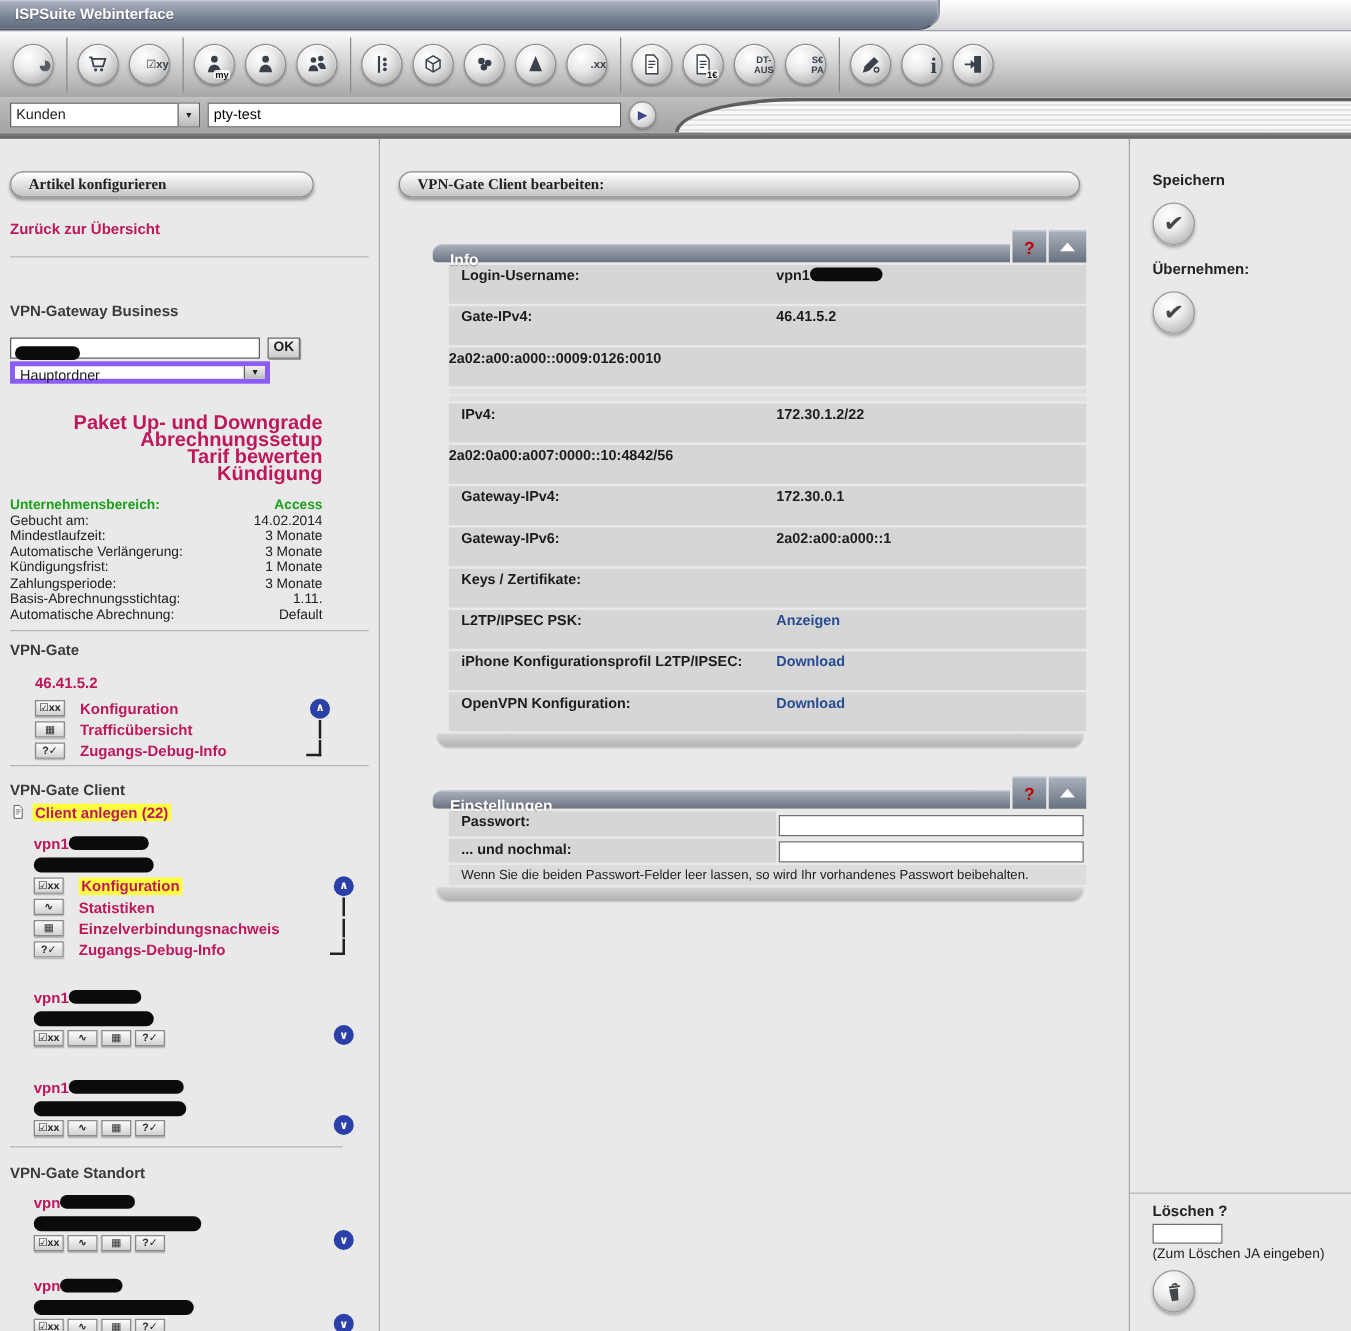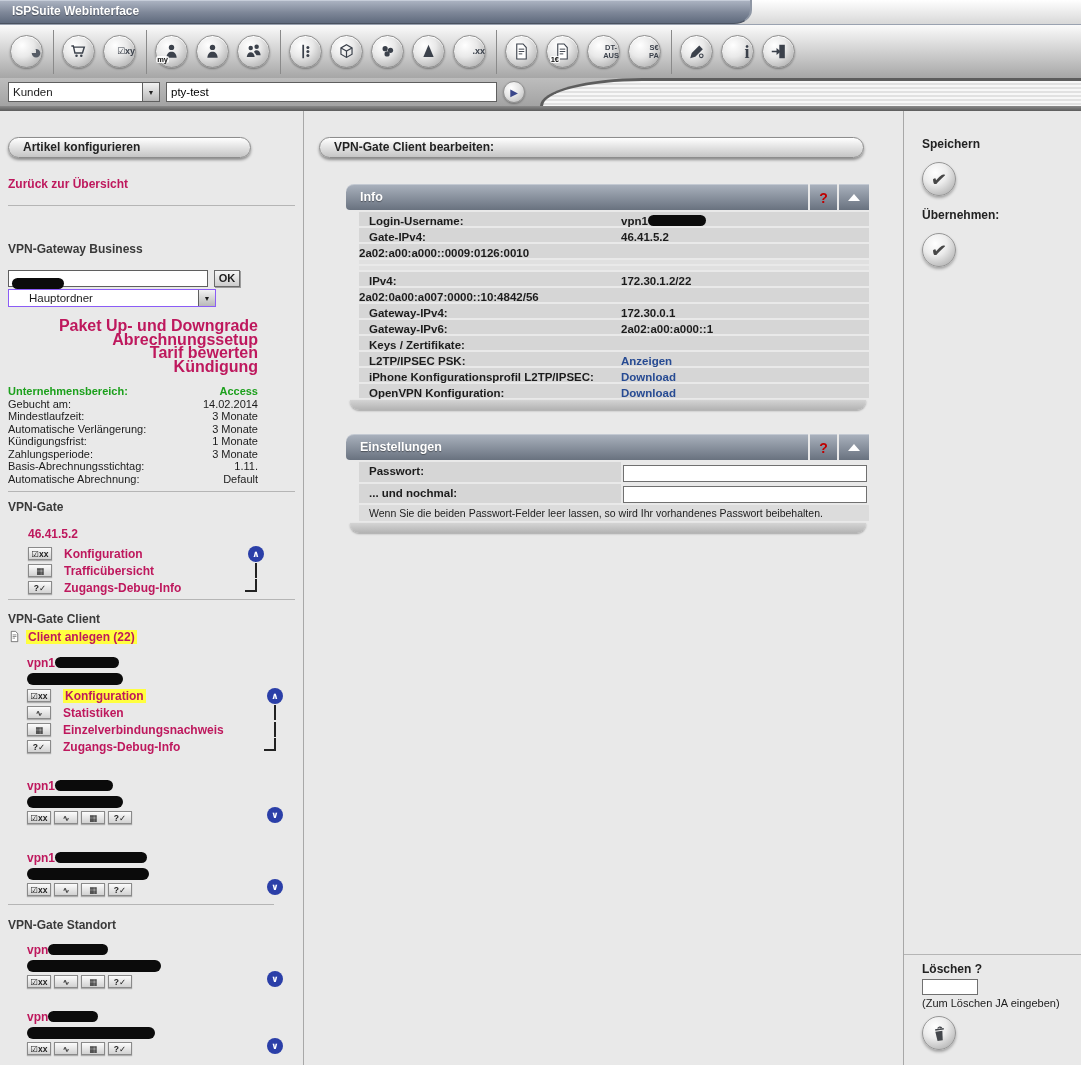--- a/index.html
+++ b/index.html
@@ -22,21 +22,21 @@
     border:1px solid #8f8f8f; box-shadow:0 1px 2px rgba(0,0,0,.35), inset 0 1px 1px #fff;
     display:flex; align-items:center; justify-content:center; flex:0 0 auto; cursor:pointer; }
   .tb-item.tb-sep { width:1px; height:44px; border:none; border-radius:0; box-shadow:none;
     background:#8a8a8a; margin:0 8px 0 2px; cursor:default; }
   .tb-svg { width:19px; height:19px; color:#3b414b; }
   .tb-glyph { font-size:14px; color:#3b414b; white-space:pre-line; text-align:center; line-height:1; font-weight:bold; }
   .tb-glyph.g-lg { font-size:20px; color:#565c66; }
   .tb-glyph.g-sm { font-size:9px; }
   .tb-glyph.g-xs { font-size:7.5px; letter-spacing:0; }
   .tb-glyph.g-info { font-family:"Liberation Serif","DejaVu Serif",serif; font-size:18px; }
-  .tb-glyph.ovl { position:absolute; right:18px; bottom:4px; font-size:7.5px;
+  .tb-glyph.ovl { position:absolute; right:3px; bottom:4px; font-size:7.5px;
     background:rgba(255,255,255,.85); padding:0 1px; border-radius:2px; color:#111; }
 
   .searchrow { height:28px; background:linear-gradient(#bdbdbd,#a3a3a3); position:relative; }
   .sel { position:absolute; left:8px; top:4px; width:152px; height:20px; background:#fff;
     border:1px solid #5f5f5f; display:flex; }
   .sel-text { flex:1; font-size:11.5px; line-height:18px; padding-left:4px; }
   .sel-btn { width:17px; background:linear-gradient(#f2f2f2,#b9b9b9); border-left:1px solid #5f5f5f;
     font-size:7px; color:#222; display:flex; align-items:center; justify-content:center; cursor:pointer; }
   .query { position:absolute; left:166px; top:4px; width:331px; height:20px; border:1px solid #5f5f5f;
     font-size:11.5px; padding-left:4px; font-family:inherit; }
@@ -52,42 +52,42 @@
   
   .content { position:relative; height:958px; }
   .col-left  { position:absolute; left:0; top:0; width:303px; height:100%; padding:26px 8px 0 8px; }
   .col-center{ position:absolute; left:303px; top:0; width:600px; height:100%;
     border-left:1px solid #a8a8a8; padding:26px 0 0 15px; }
   .col-right { position:absolute; left:903px; top:0; width:178px; height:100%;
     border-left:1px solid #a8a8a8; padding:26px 0 0 18px; }
 
   .pill { height:21px; border-radius:11px; background:linear-gradient(#ffffff,#c5c5c5);
     border:1px solid #8d8d8d; box-shadow:0 2px 3px rgba(0,0,0,.4);
-    font-size:12px; font-weight:bold; color:#222; line-height:19px; padding:0 14px; cursor:pointer; }
+    font-size:12px; font-weight:bold; color:#222; line-height:19px; padding:0 14px; cursor:pointer;font-family:Liberation Serif, serif; }
   .pill.w-side { width:243px; margin-bottom:16px; }
   .pill.w-main { width:545px; }
 
   a.link { color:#be185d; font-weight:bold; font-size:12px; text-decoration:none; cursor:pointer; display:inline-block; }
   .divider { border-top:1px solid #b5b5b5; height:0; }
   .s-head { font-size:12px; font-weight:bold; color:#3a3a3a; }
 
   .blob { display:inline-block; background:#0b0b0b; border-radius:6px; height:11px; vertical-align:-1px; }
   .blob.line { display:block; height:12px; margin-top:2px; }
   .hl { background:#ffff3f; padding:0 2px; }
 
   
   .back-link { margin-bottom:13px; }
   .div1 { margin-bottom:21px; }
   .h-article { margin-bottom:14px;margin-top:36px; }
   .name-row { display:flex; align-items:center; margin-bottom:2px; }
   .inp-sm { width:200px; height:17px; border:1px solid #5f5f5f; background:#fff; padding:3px 0 0 3px; }
   .ok-btn { width:26px; height:17px; margin-left:6px; font-size:11px; font-weight:bold; text-align:center;
     line-height:15px; background:linear-gradient(#f6f6f6,#cccccc); border:1px solid #6a6a6a;
     box-shadow:1px 1px 0 #9b9b9b; cursor:pointer; }
-  .dd { width:208px; height:18px; border:1px solid #8b5cf6; background:#fff; display:flex; margin-bottom:12px;padding-left:16px; }
+  .dd { width:208px; height:18px; border:4px solid #8b5cf6; background:#fff; display:flex; margin-bottom:25px; }
   .dd-text { flex:1; font-size:11.5px; line-height:16px; padding-left:4px; }
   .dd-btn { width:17px; background:linear-gradient(#f2f2f2,#b9b9b9); border-left:1px solid #5f5f5f;
     font-size:7px; display:flex; align-items:center; justify-content:center; cursor:pointer; }
   .side-links { width:250px; text-align:right; margin-bottom:12px; }
   .side-links a { display:block; font-size:16px; line-height:13.5px; }
   .props { width:250px; margin-bottom:6px; }
   .prop { display:flex; justify-content:space-between; font-size:11px; line-height:12.5px; }
   .prop.green { color:#1ca01c; font-weight:bold; }
   .div2 { margin-bottom:8px; }
   .h-gate { margin-bottom:10px; }
@@ -121,29 +121,29 @@
   .h-standort { margin-bottom:8px; }
   .e4 { margin-bottom:19px; } .e5 { margin-bottom:18px; }
   .div5 { width:266px; margin-top:0px; }
 
   
   .panel { width:523px; margin-left:27px; }
   .panel.info { margin-top:26px; margin-bottom:24px; }
   .p-head { display:flex; height:26px; }
   .p-title { flex:1; background:linear-gradient(#a8b0bc,#69727f); border-radius:8px 0 0 4px;
     border-top:1px solid #c3c9d2; color:#fff; font-size:12.5px; font-weight:bold; line-height:25px;
-    padding-left:14px; text-shadow:0 1px 1px rgba(0,0,0,.4); }
+    padding-left:14px; text-shadow:0 1px 1px rgba(0,0,0,.4);margin-top:11px; }
   .p-help,.p-collapse { width:27px; margin-left:2px; background:linear-gradient(#a8b0bc,#69727f);
     border-top:1px solid #c3c9d2; display:flex; align-items:center; justify-content:center; cursor:pointer; }
   .p-help { color:#c00000; font-size:14px; font-weight:bold; }
   .p-collapse { width:30px; }
   .up-tri { width:0; height:0; border-left:6px solid transparent; border-right:6px solid transparent;
     border-bottom:7px solid #ffffff; }
   .p-body { margin-left:13px; width:510px; padding-top:2px; }
-  .p-row { display:flex; background:#d6d6d6; height:14px; margin-bottom:2px; }
+  .p-row { display:flex; background:#d6d6d6; height:31px; margin-bottom:2px; }
   .p-row.sp { height:4px; background:#e0e0e0; }
   .p-label { width:262px; padding-left:10px; font-size:11.5px; font-weight:bold; line-height:18px; flex:0 0 auto; }
   .p-value { flex:1; font-size:11.5px; font-weight:bold; line-height:18px; }
   .p-row.lk .p-value span { color:#274b93; cursor:pointer; }
   .p-foot { width:516px; height:10px; margin-left:4px; margin-top:1px;
     background:linear-gradient(#d4d4d4,#b3b3b3); border-radius:0 0 9px 9px; box-shadow:0 1px 2px rgba(0,0,0,.3); }
 
   .s-row { display:flex; margin-bottom:2px; margin-left:13px; width:510px; }
   .s-label { width:262px; background:#d6d6d6; font-size:11.5px; font-weight:bold;
     padding:3px 0 3px 10px; flex:0 0 auto; }

